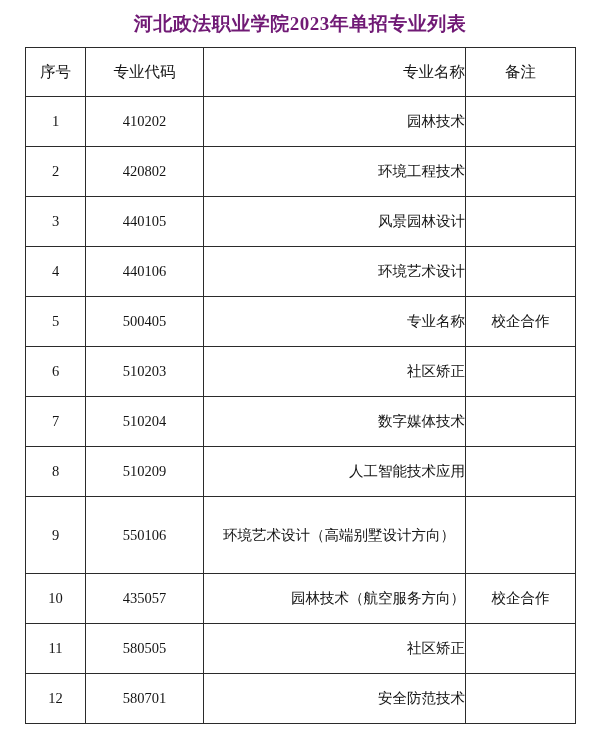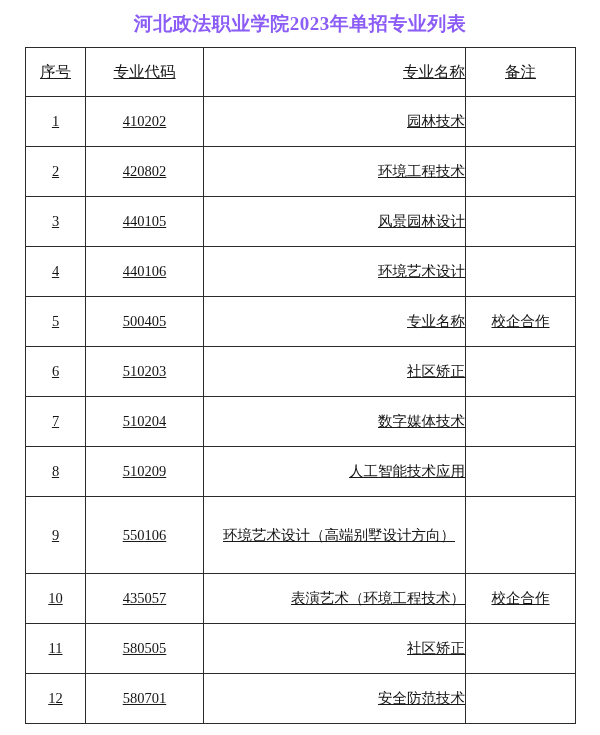--- a/index.html
+++ b/index.html
@@ -20,27 +20,26 @@
     height: 735px;
     box-sizing: border-box;
   }
   .doc-title {
     text-align: center;
     font-size: 19px;
     font-weight: bold;
     letter-spacing: 0.5px;
     padding-top: 11px;
     padding-bottom: 10px;
-    color: #8b5cf6;
+    color: #701a75;
     font-family: "Liberation Serif", "DejaVu Serif", serif;
   }
   .table-wrap {
     padding: 0 25px;
     box-sizing: border-box;
-    text-decoration: underline;
   }
   table.major-table {
     border-collapse: collapse;
     width: 550px;
     table-layout: fixed;
     font-size: 14.5px;
   }
   table.major-table td,
   table.major-table th {
     border: 1px solid #2b2b2b;
@@ -164,21 +163,21 @@
           <td class="cell-center">550106</td>
           <td class="cell-left">
               <span class="name-multiline">环境艺术设计（高端别墅设计方向）</span>
             </td>
           <td class="cell-center"></td>
         </tr>
 
         <tr class="data-row">
           <td class="cell-center">10</td>
           <td class="cell-center">435057</td>
-          <td class="cell-left">表演艺术（环境工程技术）</td>
+          <td class="cell-left">园林技术（航空服务方向）</td>
           <td class="cell-center">校企合作</td>
         </tr>
 
         <tr class="data-row">
           <td class="cell-center">11</td>
           <td class="cell-center">580505</td>
           <td class="cell-left">社区矫正</td>
           <td class="cell-center"></td>
         </tr>
 

